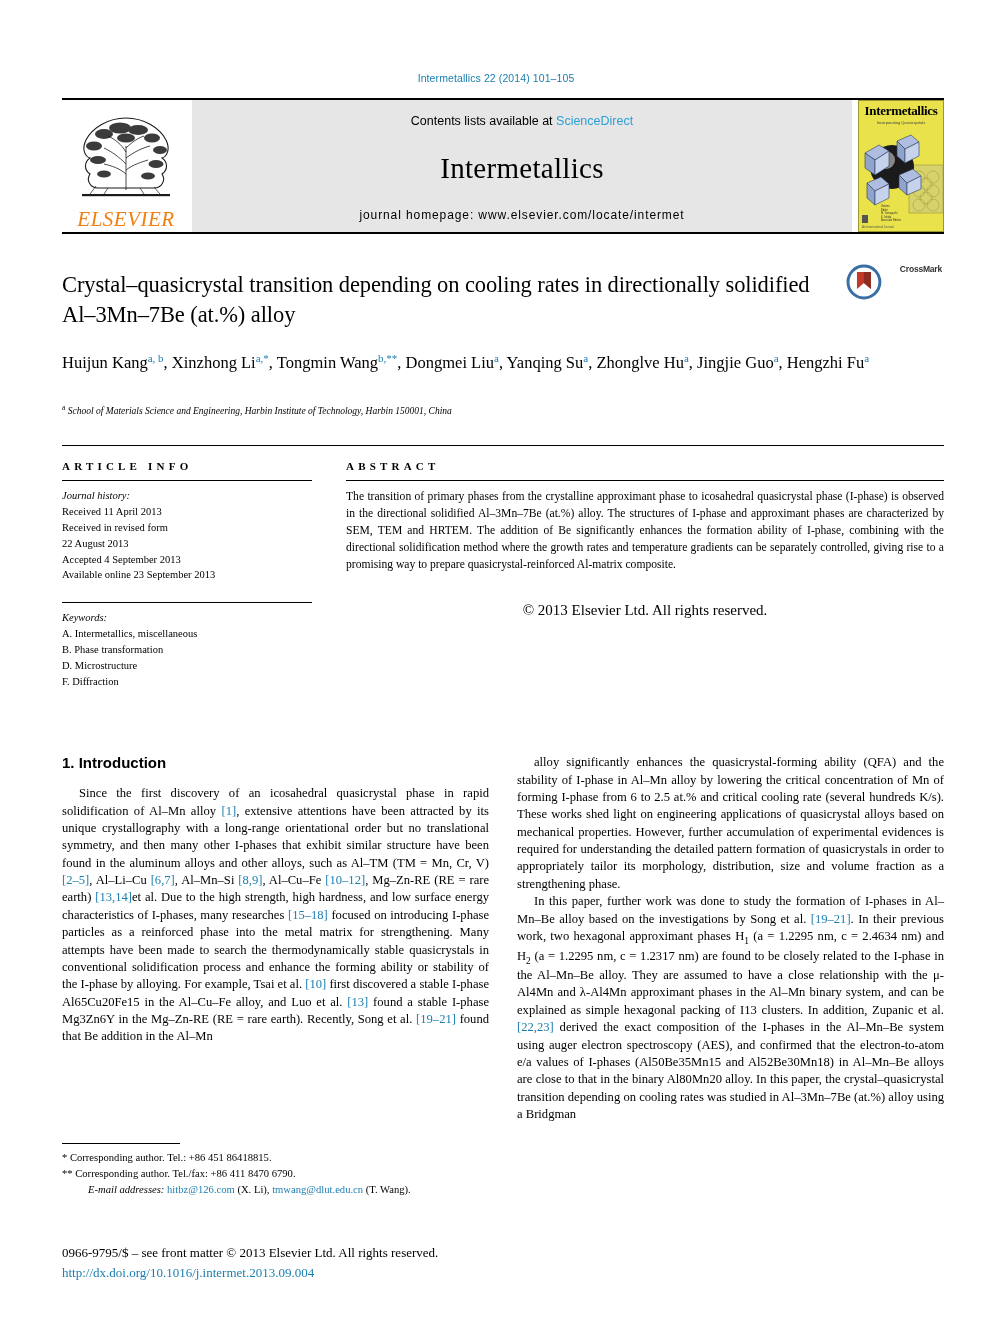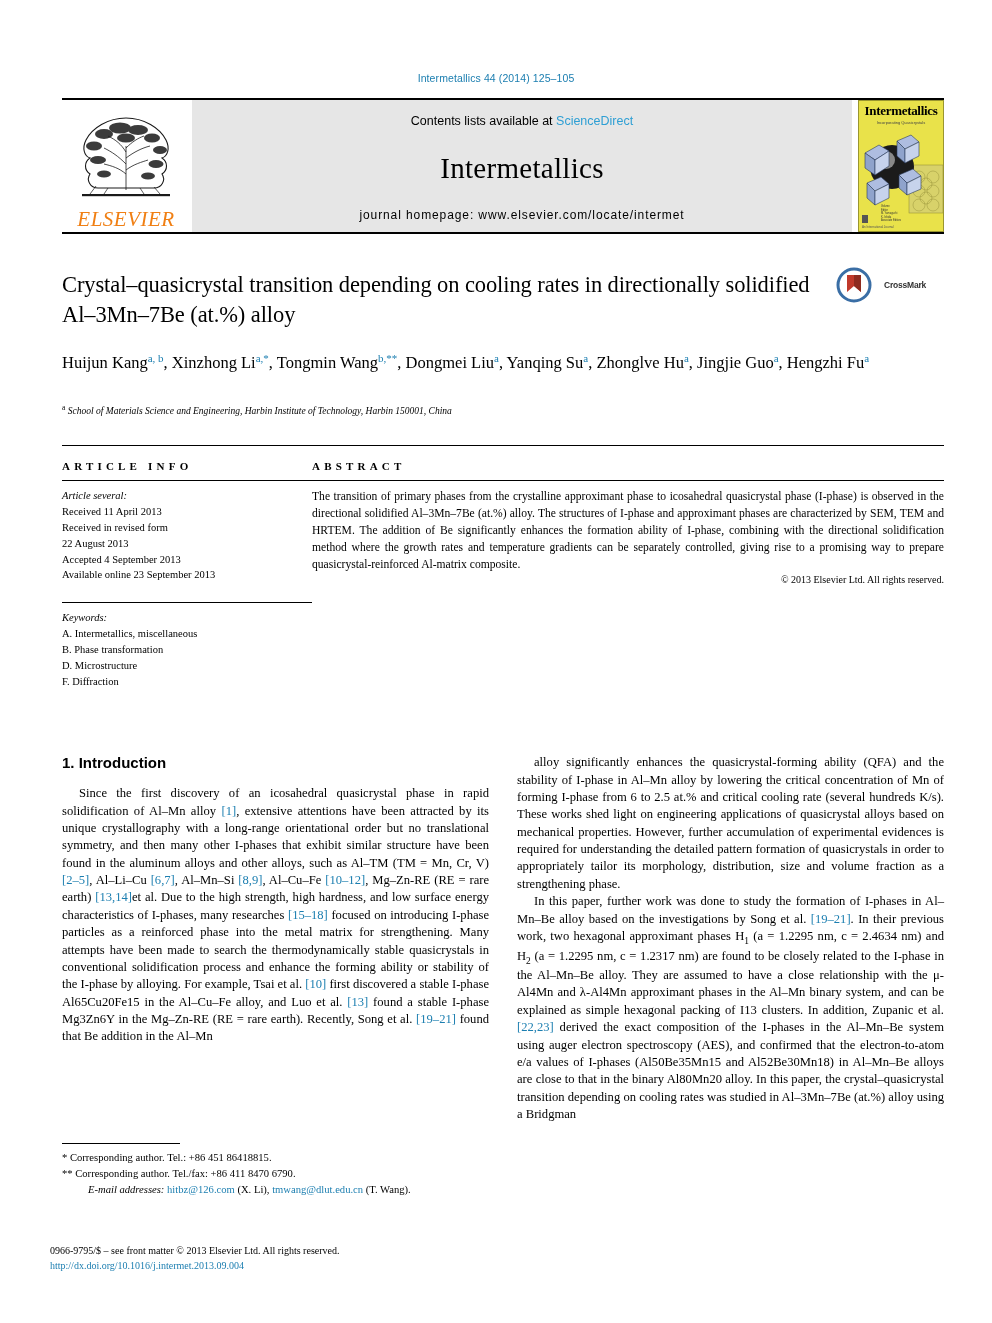--- a/index.html
+++ b/index.html
@@ -129,62 +129,63 @@
   }
   .authors sup { font-size: 11px; color: #1b7eb0; vertical-align: super; text-align: right; }
   .affils { margin-top: 28px; }
   .affil {
     font-size: 9.5px;
     font-style: italic;
     line-height: 1.45;
   }
   .affil sup { font-style: normal; font-size: 7.5px; vertical-align: super;}
   .crossmark {
-    position: absolute; right: 12px; top: 30px;
+    position: absolute; right: 2px; top: 30px;
     width: 96px; height: 42px;
-    display: flex; align-items: center; gap: 12px;
+    display: flex; gap: 18px;
   }
   .cm-label {
     font-family: "Liberation Sans", sans-serif;
     font-size: 8.5px; font-weight: bold; color: #333;
     letter-spacing: -.2px;
   }
 
   
   .rule-full {
     margin: 26px 48px 0 62px;
     border-top: 1px solid #000;
   }
   .infoabs {
     margin: 0 48px 0 62px;
     display: flex;
     padding-top: 14px;
+    gap: 34px;
   }
   .col-info { width: 250px; flex: 0 0 250px; }
   .col-abs  { flex: 1 1 auto; }
   .sechead {
     font-family: "Liberation Serif", serif;
     font-size: 11px;
     font-weight: bold;
     letter-spacing: 4.2px;
     margin-bottom: 8px;
   }
   .thin-rule { border-top: 1px solid #000; margin-bottom: 7px; }
   .info-group { font-size: 10.5px; line-height: 1.52; }
   .info-group .lead { font-style: italic; }
   .kw-gap { height: 19px; }
   .abs-body {
     font-size: 11.6px;
     line-height: 1.48;
     text-align: justify;
   }
   .abs-copy {
-    font-size: 10px;
-    text-align: right;
-    margin-top: 0;
+    font-size: 15px;
+    text-align: center;
+    margin-top: 28px;
   }
 
   
   .body2col {
     margin: 64px 48px 0 62px;
     display: flex;
     gap: 28px;
   }
   .bcol { flex: 1 1 0; }
   h2.secnum {
@@ -214,32 +215,32 @@
   .fn {
     font-size: 10.6px;
     line-height: 1.5;
     padding-left: 14px;
     text-indent: -14px;
   }
   .fn .email-lead { font-style: italic; margin-top: 36px; }
   .fn a { color: #1b7eb0; text-decoration: none; }
   .colophon {
     position: absolute;
-    left: 50px; top: 1243px; width: 440px;
-    font-size: 10px;
+    left: 62px; top: 1243px; width: 440px;
+    font-size: 13px;
     line-height: 1.5;
   }
   .colophon a { color: #1b7eb0; text-decoration: none; }
 </style>
 </head>
 <body>
 
 <div class="page">
 
-  <div class="runhead">Intermetallics 44 (2014) 125–105</div>
+  <div class="runhead">Intermetallics 22 (2014) 101–105</div>
 
   <div class="masthead">
 
     <div class="elsevier-logo">
       <svg class="tree-svg" width="104" height="96" viewBox="0 0 104 96">
         <g fill="#1a1a1a">
           <path d="M52 6 C34 6 18 16 12 28 C8 36 10 44 16 46 C10 50 10 58 16 62 C12 68 16 76 24 76 L80 76 C88 76 92 68 88 62 C94 58 94 50 88 46 C94 44 96 36 92 28 C86 16 70 6 52 6 Z" fill="none" stroke="#1a1a1a" stroke-width="1.1"></path>
         </g>
         <g stroke="#1a1a1a" stroke-width="0.8" fill="none">
           <path d="M52 78 L52 34"></path>
@@ -348,21 +349,21 @@
     </div>
   </div>
 
   <div class="rule-full"></div>
 
   <div class="infoabs">
     <div class="col-info">
       <div class="sechead">ARTICLE INFO</div>
       <div class="thin-rule"></div>
       <div class="info-group">
-        <div class="lead">Article several:</div>
+        <div class="lead">Journal history:</div>
         <div>Received 11 April 2013</div>
         <div>Received in revised form</div>
         <div>22 August 2013</div>
         <div>Accepted 4 September 2013</div>
         <div>Available online 23 September 2013</div>
       </div>
       <div class="kw-gap"></div>
       <div class="thin-rule"></div>
       <div class="info-group">
         <div class="lead">Keywords:</div>

